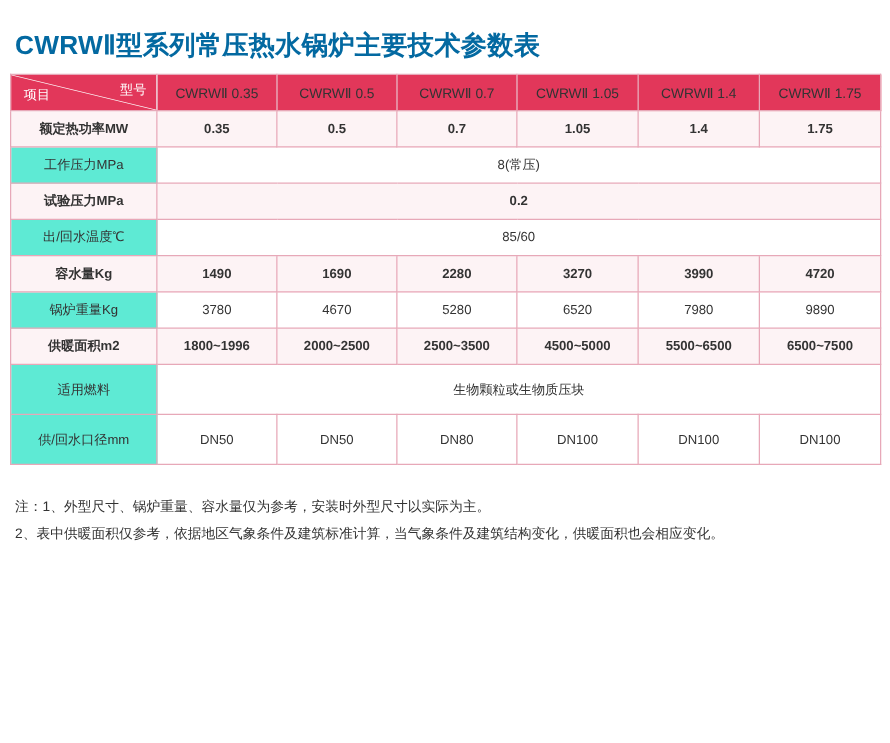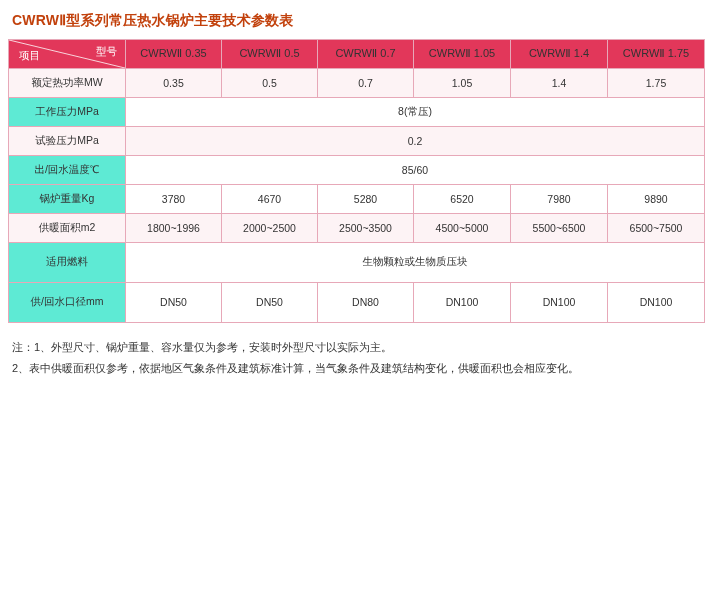--- a/index.html
+++ b/index.html
@@ -15,27 +15,28 @@
     overflow: hidden;
   }
   .page {
     position: relative;
     width: 712px;
     height: 594px;
     box-sizing: border-box;
     padding: 0 8px;
   }
   .title {
-    font-size: 14px;
+    font-size: 21px;
     font-weight: bold;
-    color: #c2410c;
+    color: #0369a1;
     letter-spacing: 0.2px;
     padding: 12px 4px 10px 4px;
     line-height: 1.2;
     white-space: nowrap;
+    margin-top: 12px;
   }
   table.spec {
     border-collapse: collapse;
     width: 696px;
     table-layout: fixed;
     font-size: 10.5px;
   }
   table.spec td {
     border: 1px solid #e7a8b8;
     text-align: center;
@@ -79,38 +80,39 @@
     bottom: 5px;
     font-size: 10.5px;
     color: #ffffff;
   }
   .rowlabel {
     background: #5eead4;
     font-size: 10.5px;
   }
   tr.alt td {
     background: #fdf3f5;
+    font-weight: bold;
   }
   tr.alt td.rowlabel {
     background: #fdf3f5;
   }
   .tall {
     height: 40px;
   }
   .sub {
     display: block;
     font-size: 9px;
     line-height: 1.25;
   }
   .main-line {
     display: block;
     line-height: 1.25;
   }
   .notes {
-    margin-top: 14px;
+    margin-top: 24px;
     padding: 0 4px;
     font-size: 11px;
     color: #333333;
     line-height: 1.9;
   }
   .notes .note-line {
     white-space: nowrap;
   }
 </style>
 </head>
@@ -165,20 +167,29 @@
       <tr class="alt">
         <td class="rowlabel">试验压力MPa</td>
         <td colspan="6">0.2</td>
       </tr>
 
       <tr>
         <td class="rowlabel">出/回水温度℃</td>
         <td colspan="6">85/60</td>
       </tr>
 
+      <tr class="alt">
+        <td class="rowlabel">容水量Kg</td>
+        <td>1490</td>
+        <td>1690</td>
+        <td>2280</td>
+        <td>3270</td>
+        <td>3990</td>
+        <td>4720</td>
+      </tr>
 
       <tr>
         <td class="rowlabel">锅炉重量Kg</td>
         <td>3780</td>
         <td>4670</td>
         <td>5280</td>
         <td>6520</td>
         <td>7980</td>
         <td>9890</td>
       </tr>

